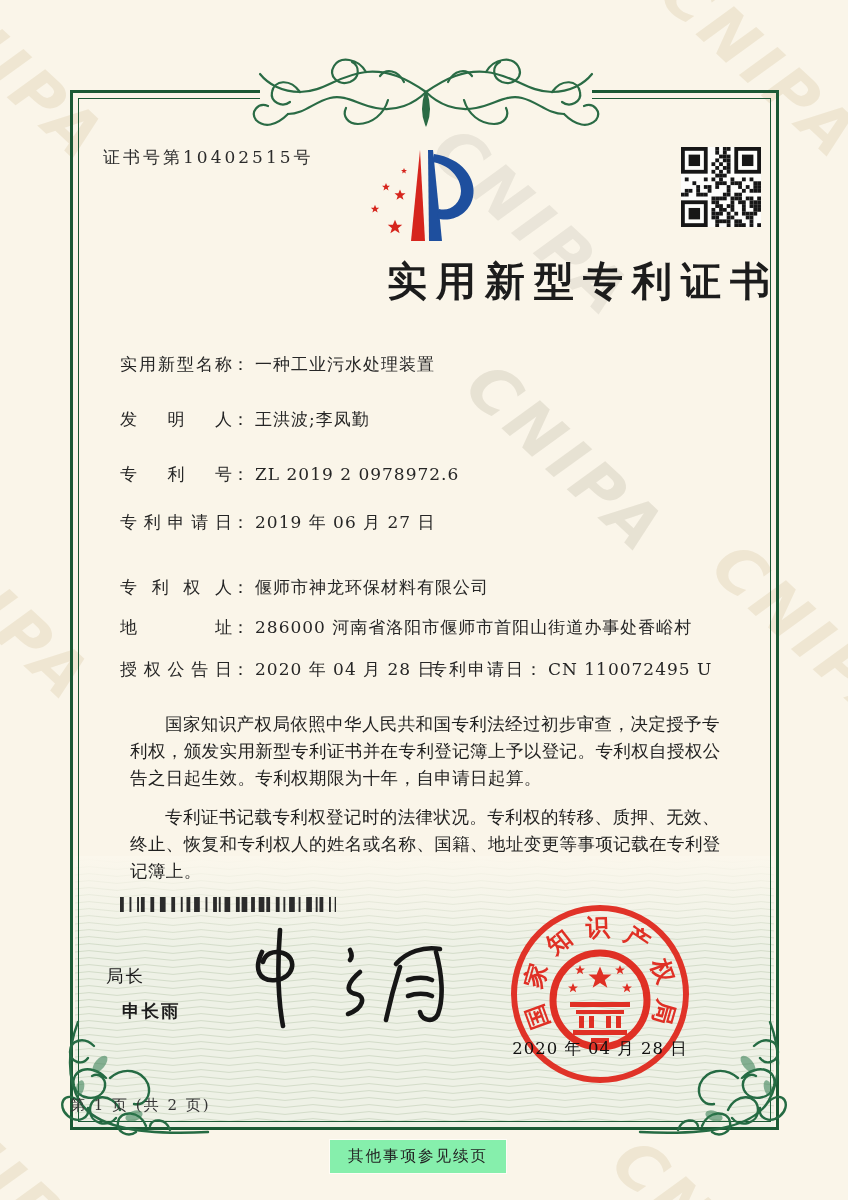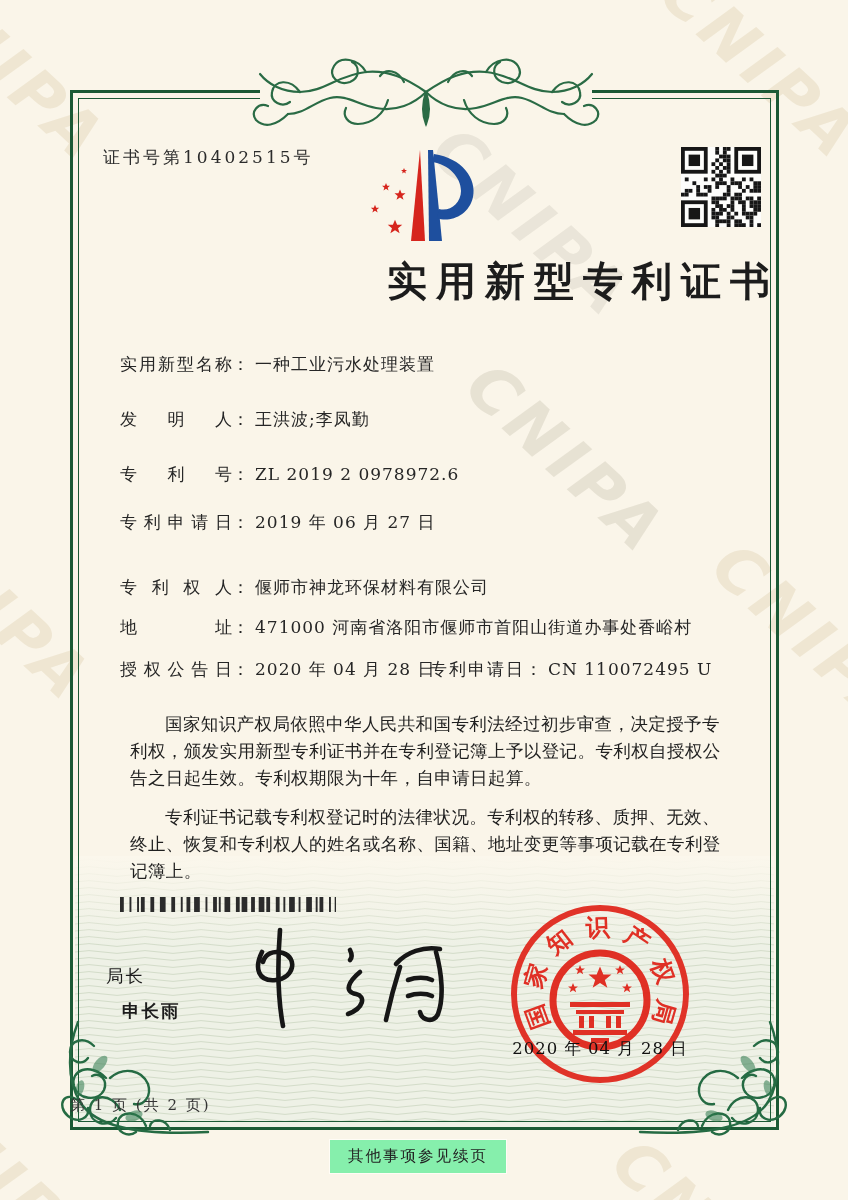--- a/index.html
+++ b/index.html
@@ -355,21 +355,21 @@
   <div class="field-row" style="top:463px">
     <span class="flabel">专利号</span><span class="fcolon">：</span><span class="fvalue">ZL 2019 2 0978972.6</span>
   </div>
   <div class="field-row" style="top:511px">
     <span class="flabel">专利申请日</span><span class="fcolon">：</span><span class="fvalue">2019 年 06 月 27 日</span>
   </div>
   <div class="field-row" style="top:576px">
     <span class="flabel">专利权人</span><span class="fcolon">：</span><span class="fvalue">偃师市神龙环保材料有限公司</span>
   </div>
   <div class="field-row" style="top:616px">
-    <span class="flabel">地址</span><span class="fcolon">：</span><span class="fvalue">471000 河南省洛阳市偃师市首阳山街道办事处香峪村</span>
+    <span class="flabel">地址</span><span class="fcolon">：</span><span class="fvalue">286000 河南省洛阳市偃师市首阳山街道办事处香峪村</span>
   </div>
   <div class="field-row" style="top:658px">
     <span class="flabel">授权公告日</span><span class="fcolon">：</span><span class="fvalue">2020 年 04 月 28 日</span>
   </div>
   <div class="field-row" style="top:658px;left:430px">
     <span style="letter-spacing:2px">专利申请日</span><span class="fcolon">：</span><span class="fvalue">CN 110072495 U</span>
   </div>
 
   <div class="txt" id="body-text">
     <p>国家知识产权局依照中华人民共和国专利法经过初步审查，决定授予专利权，颁发实用新型专利证书并在专利登记簿上予以登记。专利权自授权公告之日起生效。专利权期限为十年，自申请日起算。</p>

